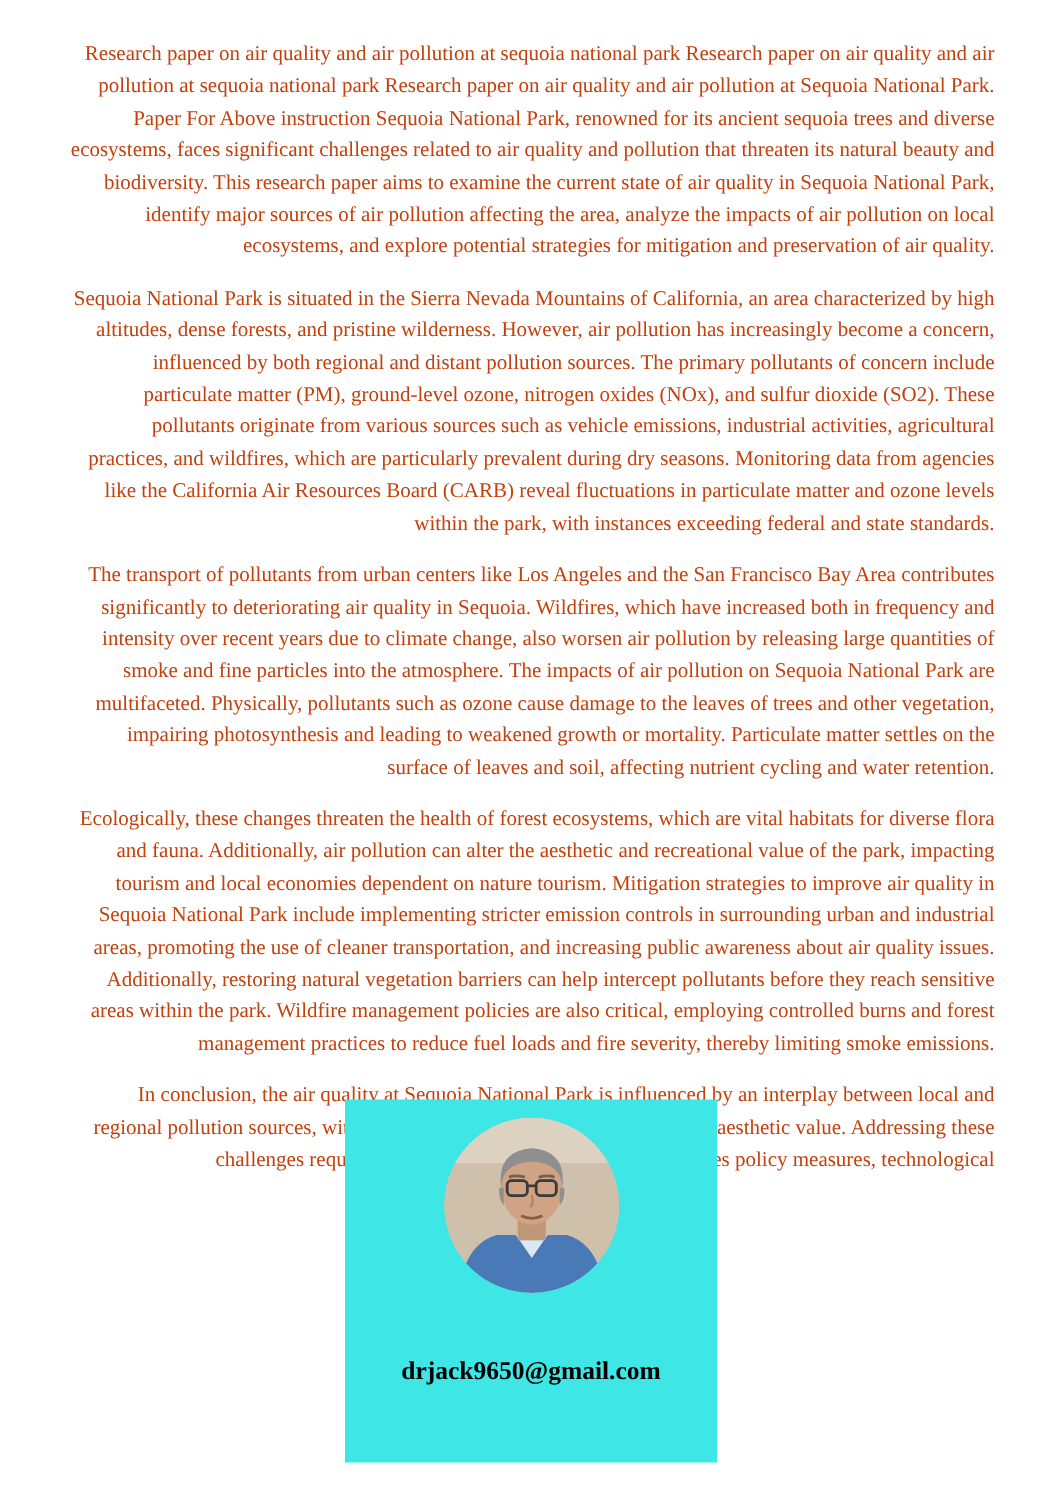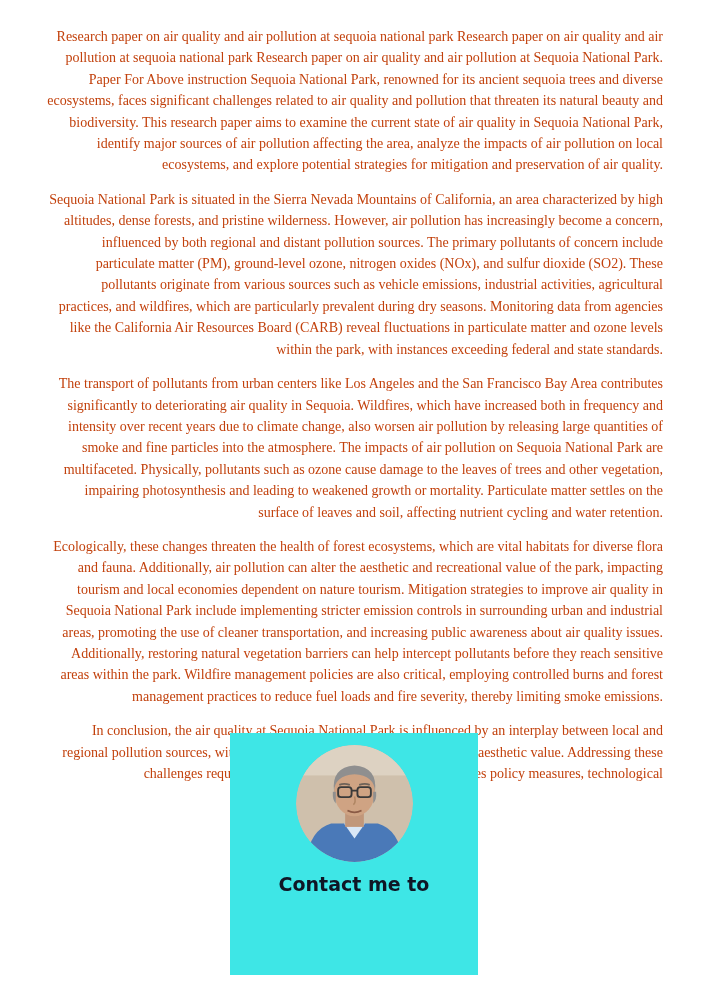--- a/index.html
+++ b/index.html
@@ -108,17 +108,18 @@
             <line x1="47.5" y1="39" x2="52.5" y2="39"></line>
           </g>
 
           <path d="M50,44 Q51.5,49 49,51" stroke="#b08663" stroke-width="1.3" fill="none"></path>
 
           <path d="M44,56 Q50,59 56,56" stroke="#8a5a45" stroke-width="1.5" fill="none"></path>
         </g>
       </svg>
     </div>
     <div class="contact-heading">
-      <span>Contact me to</span><br>
+      <br>
     </div>
+    <div class="contact-email">drjack9650@gmail.com</div>
   </div>
 
 </div>
 
 </body></html>

